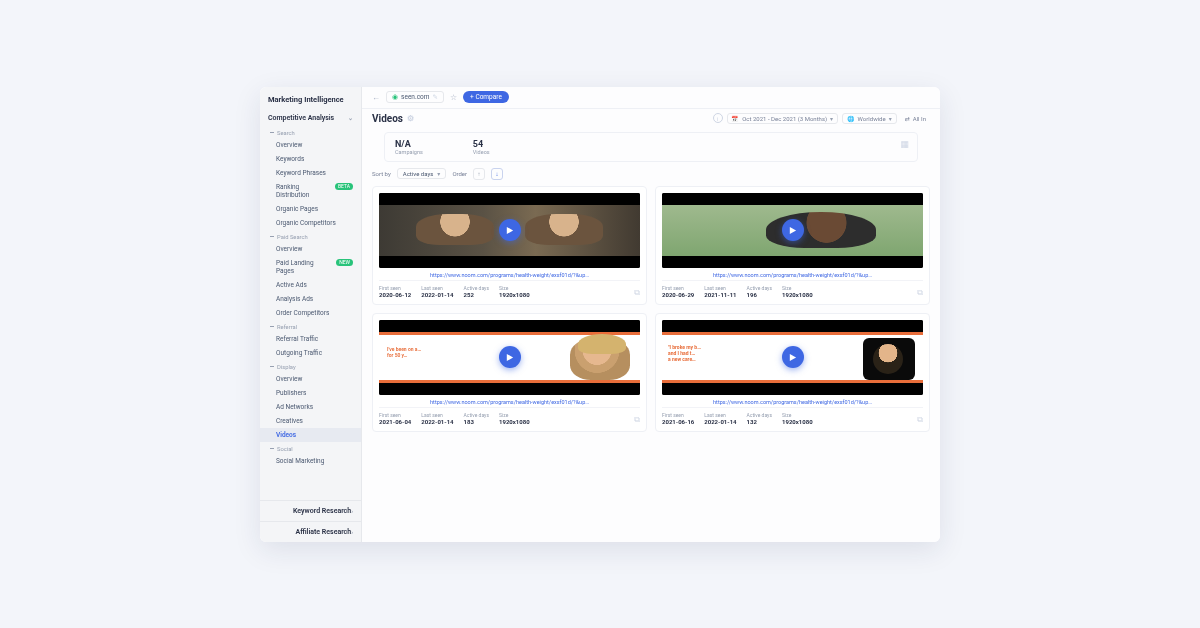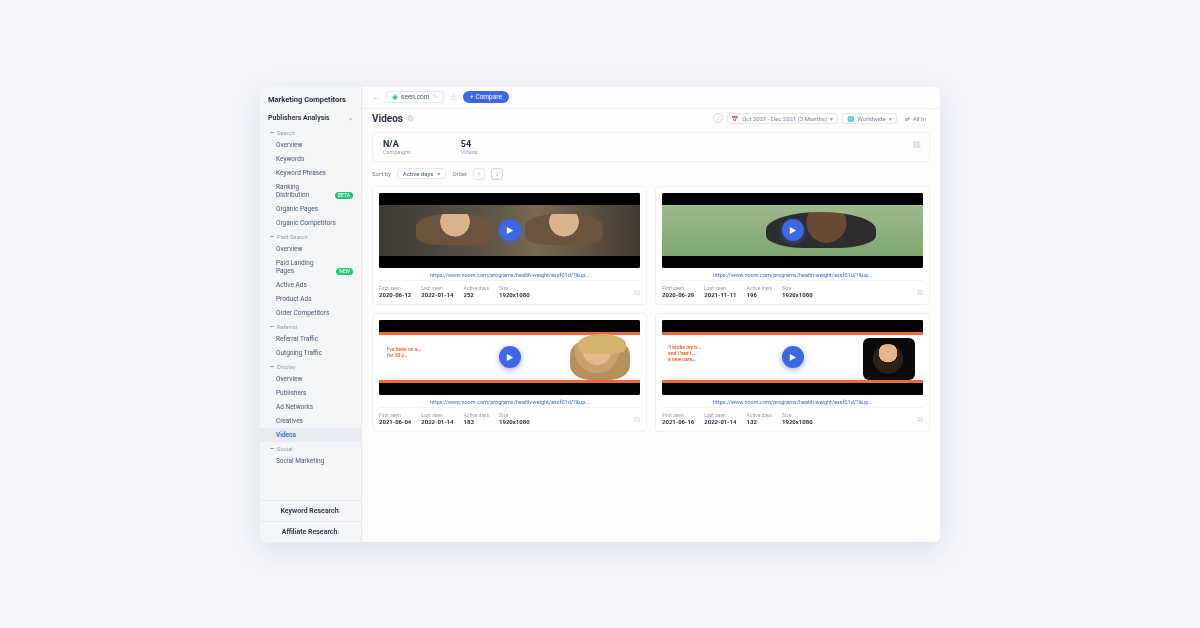--- a/index.html
+++ b/index.html
@@ -5,39 +5,39 @@
   * { box-sizing: border-box; margin: 0; padding: 0; font-family: -apple-system, BlinkMacSystemFont, "Segoe UI", Roboto, Arial, sans-serif; }
   body { background: #f3f5fa; display: flex; align-items: center; justify-content: center; width: 1200px; height: 628px; }
   .app { width: 680px; height: 455px; background: #fff; border-radius: 6px; box-shadow: 0 8px 28px rgba(30,40,80,0.10); display: flex; overflow: hidden; }
 
   
   .sidebar { width: 102px; min-width: 102px; background: #f4f5f7; border-right: 1px solid #e6e8ec; display: flex; flex-direction: column; font-size: 6.5px; color: #4a5870; overflow: hidden; }
   .side-head { padding: 8px 8px 6px 8px; font-weight: 700; color: #2a3146; font-size: 7.5px; }
   .side-section { padding: 4px 8px; font-weight: 600; color: #2a3146; display: flex; align-items: center; justify-content: space-between; cursor: pointer; font-size: 7px; }
   .side-group-label { padding: 4px 8px 2px 10px; color: #97a0b1; font-size: 5.8px; display:flex; align-items:center; gap:3px;}
   .side-group-label .dash { width:4px; height:1px; background:#97a0b1; display:inline-block;}
-  .side-item { padding: 3px 8px 3px 16px; color: #4a5870; cursor: pointer; display:flex; align-items:flex-end; gap:3px;}
+  .side-item { padding: 3px 8px 3px 16px; color: #4a5870; cursor: pointer; display:flex; align-items:flex-start; gap:3px;}
   .side-item.active { background: #e7eaf1; color: #3e67e3; font-weight:600;}
   .badge { background: #28c37a; color:#fff; font-size:5px; padding:0 3px; border-radius:6px; line-height:7px; height:7px; display:inline-flex; align-items:center;}
   .chev { font-size:6px; color:#97a0b1; }
-  .side-bottom { border-top:1px solid #e6e8ec; padding: 6px 8px; font-weight:600; display:flex; align-items:center; justify-content:center; color:#2a3146; font-size:7px; cursor:pointer;}
+  .side-bottom { border-top:1px solid #e6e8ec; padding: 6px 8px; font-weight:600; display:flex; align-items:center; justify-content:flex-end; color:#2a3146; font-size:7px; cursor:pointer;}
 
   
   .main { flex:1; display:flex; flex-direction:column; background:#fdfdfe; overflow:hidden;}
   .topbar { height:22px; display:flex; align-items:center; padding: 0 10px; gap:6px; border-bottom:1px solid #eef0f5;}
   .icon-btn { color:#a7b0c3; font-size:8px; cursor:pointer; display:inline-flex; align-items:center;}
   .domain-chip { border:1px solid #e6e8ec; border-radius:3px; padding:1px 5px; font-size:6.5px; color:#4a5870; display:flex; align-items:center; gap:3px;}
   .domain-chip .glb { color:#28c37a; font-size:7px;}
   .compare-btn { background:#3e67e3; color:#fff; font-size:6.5px; padding:2px 7px; border-radius:8px; cursor:pointer; display:inline-flex; align-items:center; gap:2px;}
   .headerrow { display:flex; align-items:center; justify-content:space-between; padding: 4px 10px; gap:6px;}
   .page-title { font-size:10px; font-weight:700; color:#2a3146; display:flex; align-items:center; gap:4px;}
   .filters { display:flex; align-items:center; gap:4px; font-size:6px; color:#7a8399;}
   .filter-chip { border:1px solid #e6e8ec; border-radius:3px; padding:1px 4px; display:flex; align-items:center; gap:3px; cursor:pointer;}
   .info-icn { width:10px; height:10px; border:1px solid #cfd6e4; border-radius:50%; display:inline-flex; align-items:center; justify-content:center; font-size:6px; color:#cfd6e4; cursor:pointer;}
-  .statsbox { margin: 4px 10px; border:1px solid #eef0f5; border-radius:4px; padding:6px 10px; display:flex; gap:50px; align-items:flex-start; position:relative;}
+  .statsbox { margin: 4px 22px; border:1px solid #eef0f5; border-radius:4px; padding:6px 10px; display:flex; gap:50px; align-items:flex-start; position:relative;}
   .stat .val { font-size:9px; font-weight:700; color:#2a3146;}
   .stat .lbl { font-size:5.5px; color:#97a0b1;}
   .chart-icn { position:absolute; right:8px; top:6px; color:#cfd6e4; font-size:9px;}
 
   .sortrow { padding:2px 10px 4px 10px; display:flex; align-items:center; gap:6px; font-size:6px; color:#7a8399;}
   .dd { border:1px solid #e6e8ec; border-radius:3px; padding:1px 5px; display:flex; align-items:center; gap:4px; cursor:pointer; font-size:6px; color:#4a5870;}
   .arrow-btn { border:1px solid #e6e8ec; border-radius:3px; width:12px; height:12px; display:flex; align-items:center; justify-content:center; font-size:6px; color:#97a0b1; cursor:pointer;}
   .arrow-btn.up { color:#97a0b1;}
   .arrow-btn.down { color:#3e67e3; border-color:#c9d3ee;}
 
@@ -75,23 +75,23 @@
   .scene .bar { position:absolute; left:0; right:0; height:3px; background:#e86d3a;}
   .scene .bar.top { top:0; }
   .scene .bar.bot { bottom:0; }
 </style>
 </head>
 <body>
 
 <div class="app">
 
   <div class="sidebar">
-    <div class="side-head">Marketing Competitors</div>
+    <div class="side-head">Marketing Intelligence</div>
     <div class="side-section">
-      <span>Publishers Analysis</span>
+      <span>Competitive Analysis</span>
       <span class="chev">⌄</span>
     </div>
 
     <div id="side-groups">
         <div class="side-group-label">
           <span class="dash"></span>
           <span>Search</span>
         </div>
         <div class="side-item">
           <span>Overview</span>
@@ -120,21 +120,21 @@
           <span>Overview</span>
         </div>
         <div class="side-item">
           <span>Paid Landing Pages</span>
           <span class="badge">NEW</span>
         </div>
         <div class="side-item">
           <span>Active Ads</span>
         </div>
         <div class="side-item">
-          <span>Product Ads</span>
+          <span>Analysis Ads</span>
         </div>
         <div class="side-item">
           <span>Order Competitors</span>
         </div>
         <div class="side-group-label">
           <span class="dash"></span>
           <span>Referral</span>
         </div>
         <div class="side-item">
           <span>Referral Traffic</span>

